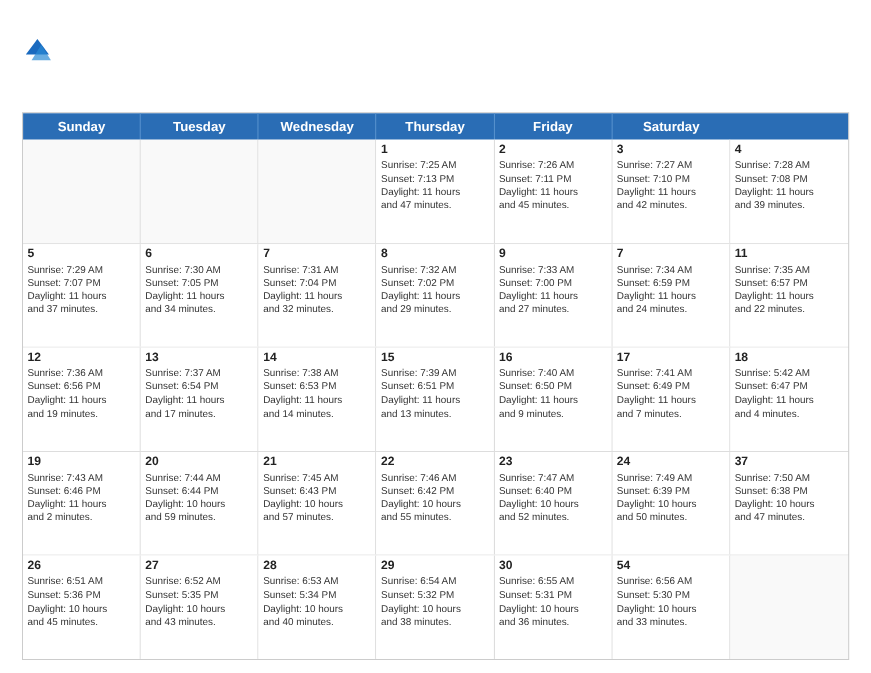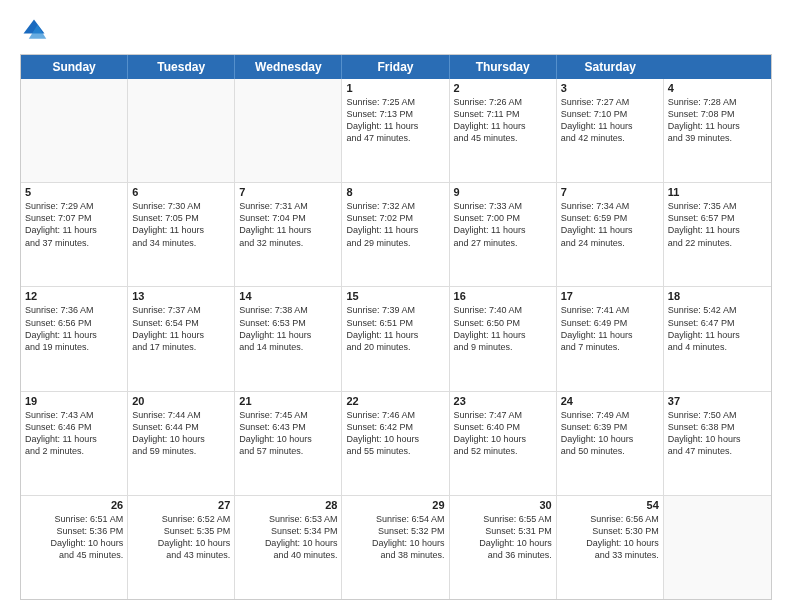--- a/index.html
+++ b/index.html
@@ -6,23 +6,24 @@
     body {
       font-family: Arial, sans-serif;
       background: #fff;
       width: 792px;
       height: 612px;
       overflow: hidden;
     }
     .page {
       width: 792px;
       height: 612px;
-      padding: 16px 20px 12px 20px;
+      padding: 32px 20px 12px 20px;
       display: flex;
       flex-direction: column;
+      gap: 32px;
     }
     .header {
       display: flex;
       justify-content: space-between;
       align-items: flex-start;
       margin-bottom: 10px;
     }
     .logo {
       display: flex;
       align-items: center;
@@ -76,21 +77,21 @@
       display: flex;
       flex-direction: column;
       flex: 1;
     }
     .cal-row {
       display: grid;
       grid-template-columns: repeat(7, 1fr);
       flex: 1;
       border-bottom: 1px solid #ddd;
     }
-    .cal-row:last-child { border-bottom: none; text-align: right; }
+    .cal-row:last-child { border-bottom: none; }
     .cal-cell {
       border-right: 1px solid #ddd;
       padding: 3px 4px;
       font-size: 9.5px;
       color: #333;
       background: #fff;
       vertical-align: top;
       min-height: 80px;
     }
     .cal-cell:last-child { border-right: none; }
@@ -128,22 +129,22 @@
       <div class="month-title"></div>
       <div class="location"></div>
     </div>
   </div>
 
   <div class="calendar">
     <div class="cal-header">
     <div class="cal-header-cell">Sunday</div>
         <div class="cal-header-cell">Tuesday</div>
         <div class="cal-header-cell">Wednesday</div>
+        <div class="cal-header-cell">Thursday</div>
         <div class="cal-header-cell">Friday</div>
-        <div class="cal-header-cell">Thursday</div>
         <div class="cal-header-cell">Saturday</div>
       </div>
     <div class="cal-body">
     <div class="cal-row">
           <div class="cal-cell empty"></div>
           <div class="cal-cell empty"></div>
           <div class="cal-cell empty"></div>
           <div class="cal-cell">
             <span class="day-num">1</span>
             <span class="cell-line">Sunrise: 7:25 AM</span>
@@ -244,21 +245,21 @@
             <span class="cell-line">Sunrise: 7:38 AM</span>
             <span class="cell-line">Sunset: 6:53 PM</span>
             <span class="cell-line">Daylight: 11 hours</span>
             <span class="cell-line">and 14 minutes.</span>
           </div>
           <div class="cal-cell">
             <span class="day-num">15</span>
             <span class="cell-line">Sunrise: 7:39 AM</span>
             <span class="cell-line">Sunset: 6:51 PM</span>
             <span class="cell-line">Daylight: 11 hours</span>
-            <span class="cell-line">and 20 minutes.</span>
+            <span class="cell-line">and 13 minutes.</span>
           </div>
           <div class="cal-cell">
             <span class="day-num">16</span>
             <span class="cell-line">Sunrise: 7:40 AM</span>
             <span class="cell-line">Sunset: 6:50 PM</span>
             <span class="cell-line">Daylight: 11 hours</span>
             <span class="cell-line">and 9 minutes.</span>
           </div>
           <div class="cal-cell">
             <span class="day-num">17</span>

